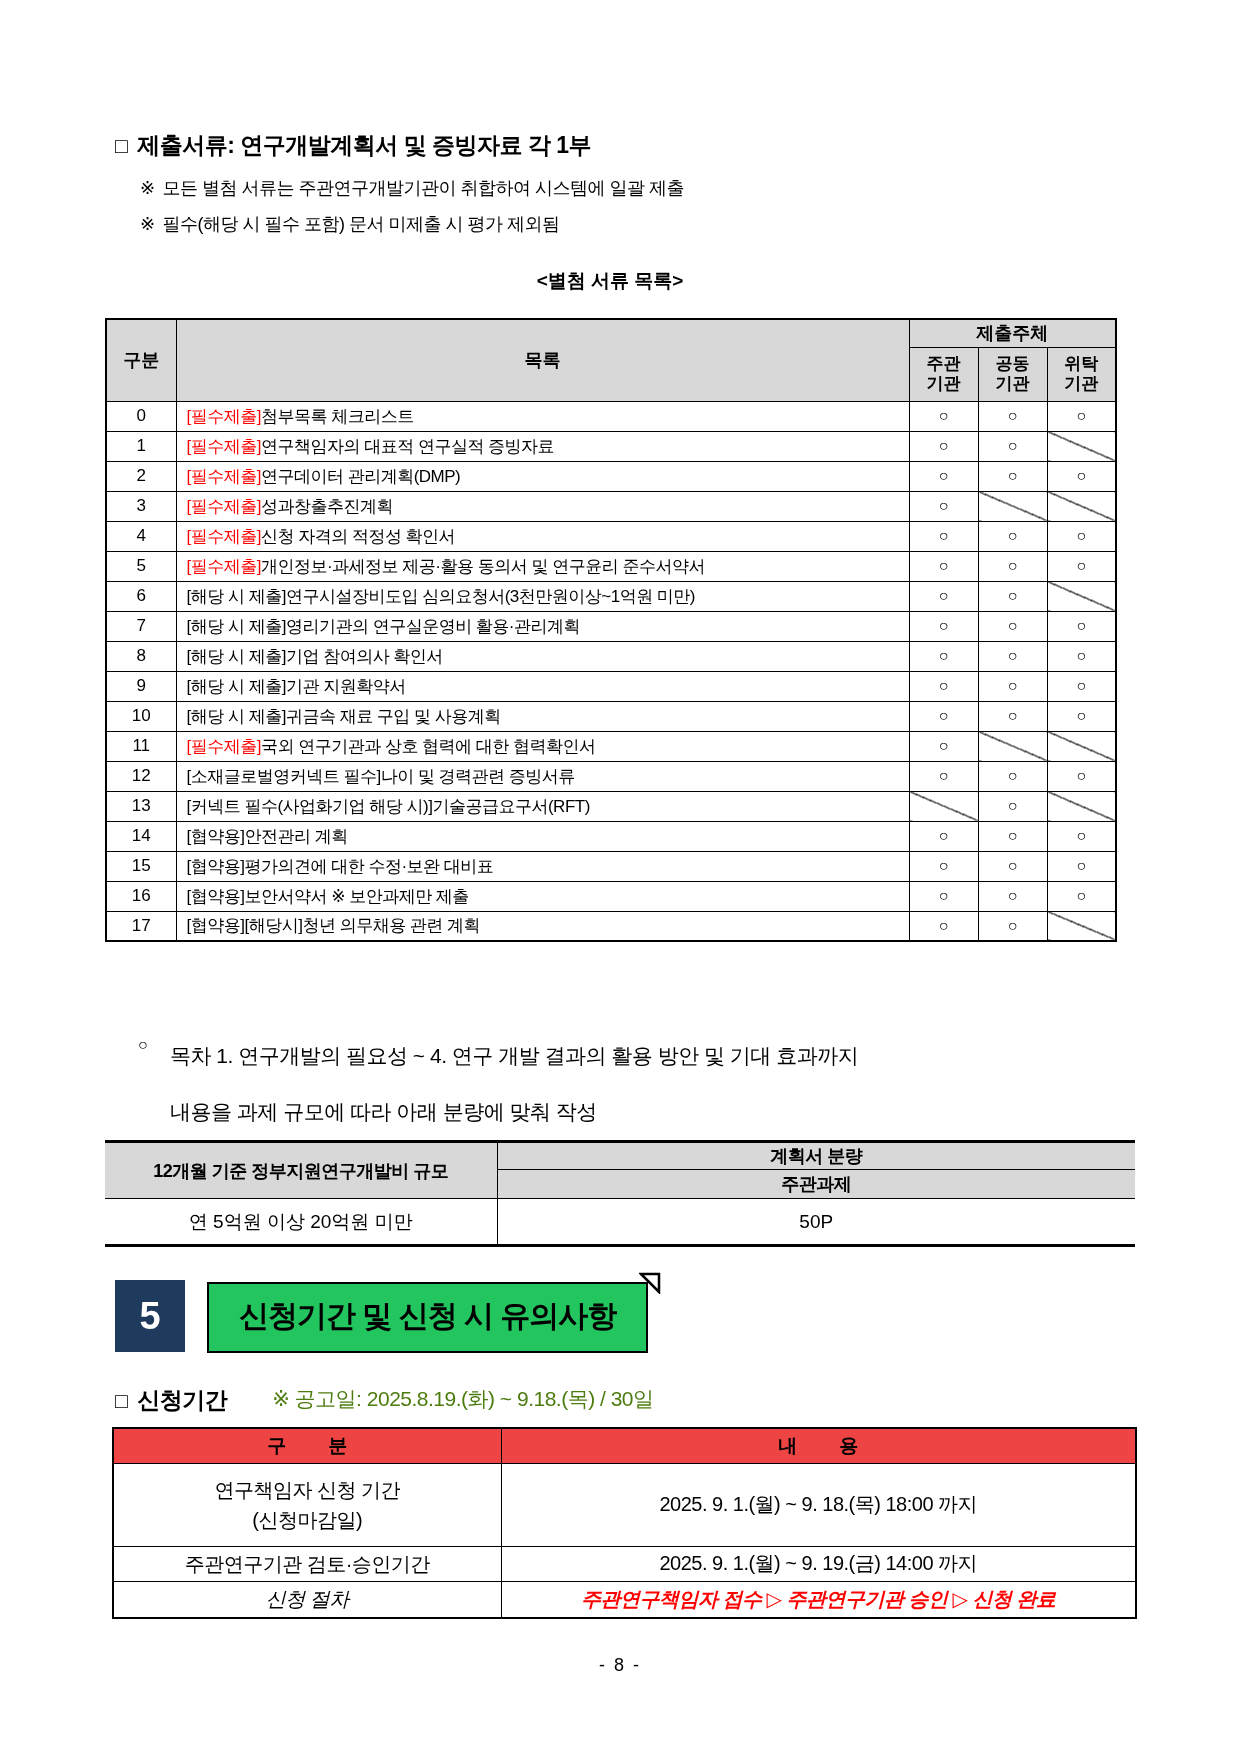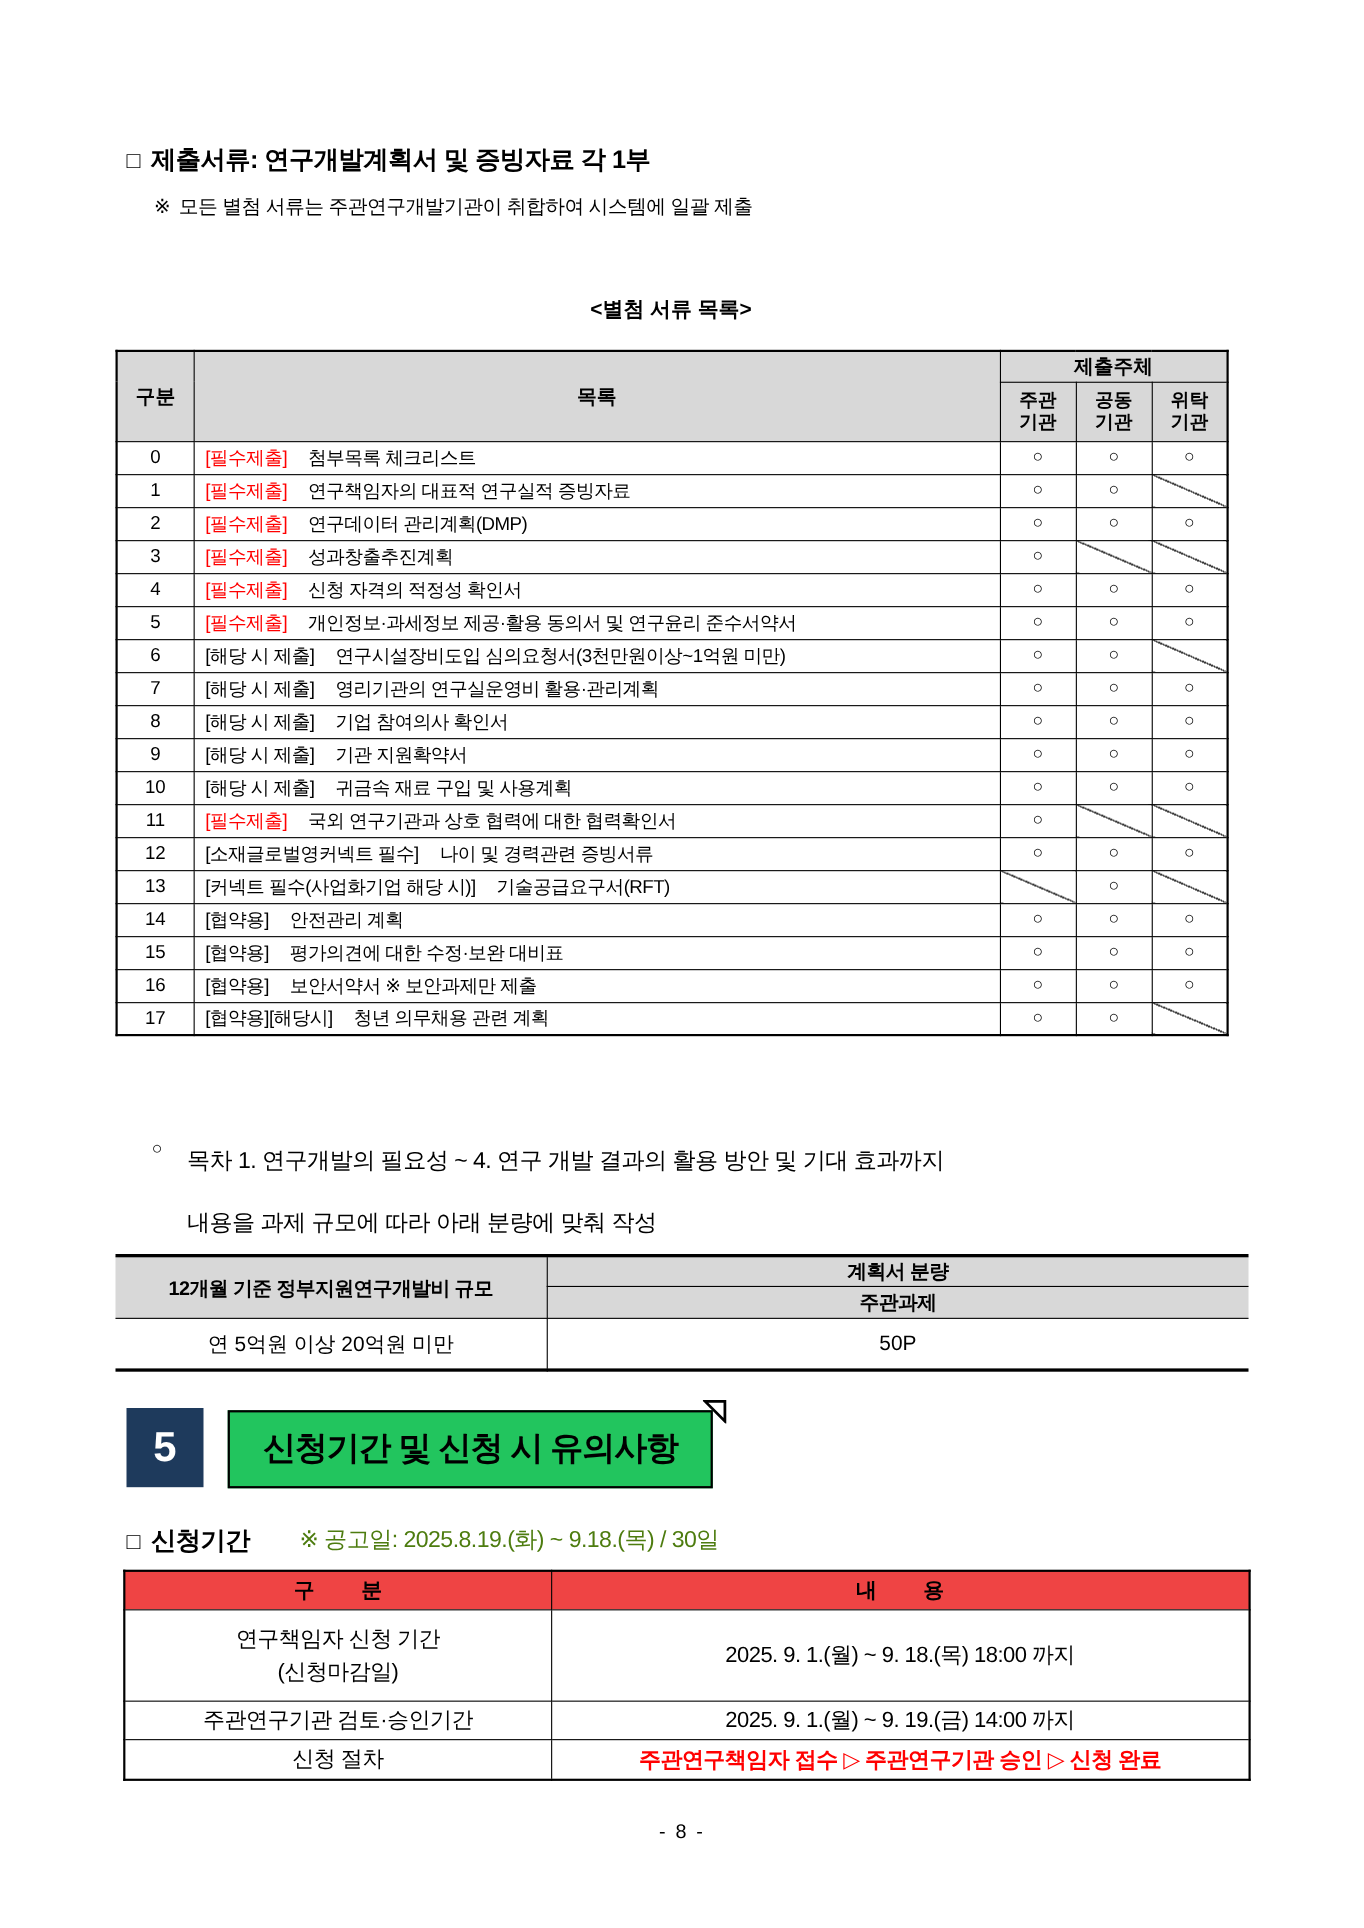--- a/index.html
+++ b/index.html
@@ -18,21 +18,21 @@
 
   
   .tbl-title { width:1010px; text-align:center; font-size:19px; font-weight:bold; }
   table.attach { border-collapse:collapse; table-layout:fixed; width:1010px; border:2px solid #000; }
   table.attach th, table.attach td { border:1px solid #000; padding:0; }
   table.attach th { background:#d8d8d8; font-weight:bold; font-size:18px; text-align:center; }
   table.attach th.subhead { font-size:17px; line-height:1.18; white-space:pre-line; }
   table.attach tbody tr { height:30px; }
   table.attach td.c-no { text-align:center; font-size:17px; }
   table.attach td.c-doc { text-align:left; padding-left:10px; font-size:17px; letter-spacing:-0.5px; white-space:nowrap; overflow:hidden; }
-  table.attach td.c-doc .tag { margin-right:19px; }
+  table.attach td.c-doc .tag { margin-right:0; }
   table.attach td.c-doc .tag.red { color:#ff0000; }
   table.attach td.c-mark { text-align:center; font-size:16px; }
   td.diag {
     background-image:linear-gradient(to right top,
       transparent calc(50% - 0.7px), #333 calc(50% - 0.7px),
       #333 calc(50% + 0.7px), transparent calc(50% + 0.7px));
   }
 
   
   .bullet-row { display:flex; align-items:flex-start; }
@@ -73,20 +73,23 @@
 </head>
 <body>
 
 <div class="page">
 
   <div class="abs sec-head" style="left:115px; top:130px;">
     <span class="marker">□</span><span>제출서류: 연구개발계획서 및 증빙자료 각 1부</span>
   </div>
   <div class="abs note-line" style="left:140px; top:176px;">
     <span class="nmark">※</span><span>모든 별첨 서류는 주관연구개발기관이 취합하여 시스템에 일괄 제출</span>
+  </div>
+  <div class="abs note-line" style="left:140px; top:212px;">
+    <span class="nmark">※</span><span>필수(해당 시 필수 포함) 문서 미제출 시 평가 제외됨</span>
   </div>
 
   <div class="abs tbl-title" style="left:105px; top:268px;">&lt;별첨 서류 목록&gt;</div>
 
   <table class="attach abs" style="left:105px; top:318px;">
     <colgroup>
       <col style="width:70px">
         <col style="width:733px">
         <col style="width:69px">
         <col style="width:69px">
@@ -292,21 +295,21 @@
     <tbody>
         <tr style="height: 83px;">
           <td class="lbl">연구책임자 신청 기간
 (신청마감일)</td>
           <td>2025. 9. 1.(월) ~ 9. 18.(목) 18:00 까지</td>
         </tr>
         <tr style="height: 35px;">
           <td class="lbl">주관연구기관 검토·승인기간</td>
           <td>2025. 9. 1.(월) ~ 9. 19.(금) 14:00 까지</td>
         </tr>
-        <tr style="height: 37px;">
+        <tr style="height: 37px; font-style: italic;">
           <td class="lbl">신청 절차</td>
           <td class="red-val">주관연구책임자 접수 ▷ 주관연구기관 승인 ▷ 신청 완료</td>
         </tr>
       </tbody>
   </table>
 
   <div class="abs footer" style="left:0; top:1655px;">- 8 -</div>
 
 </div>
 

